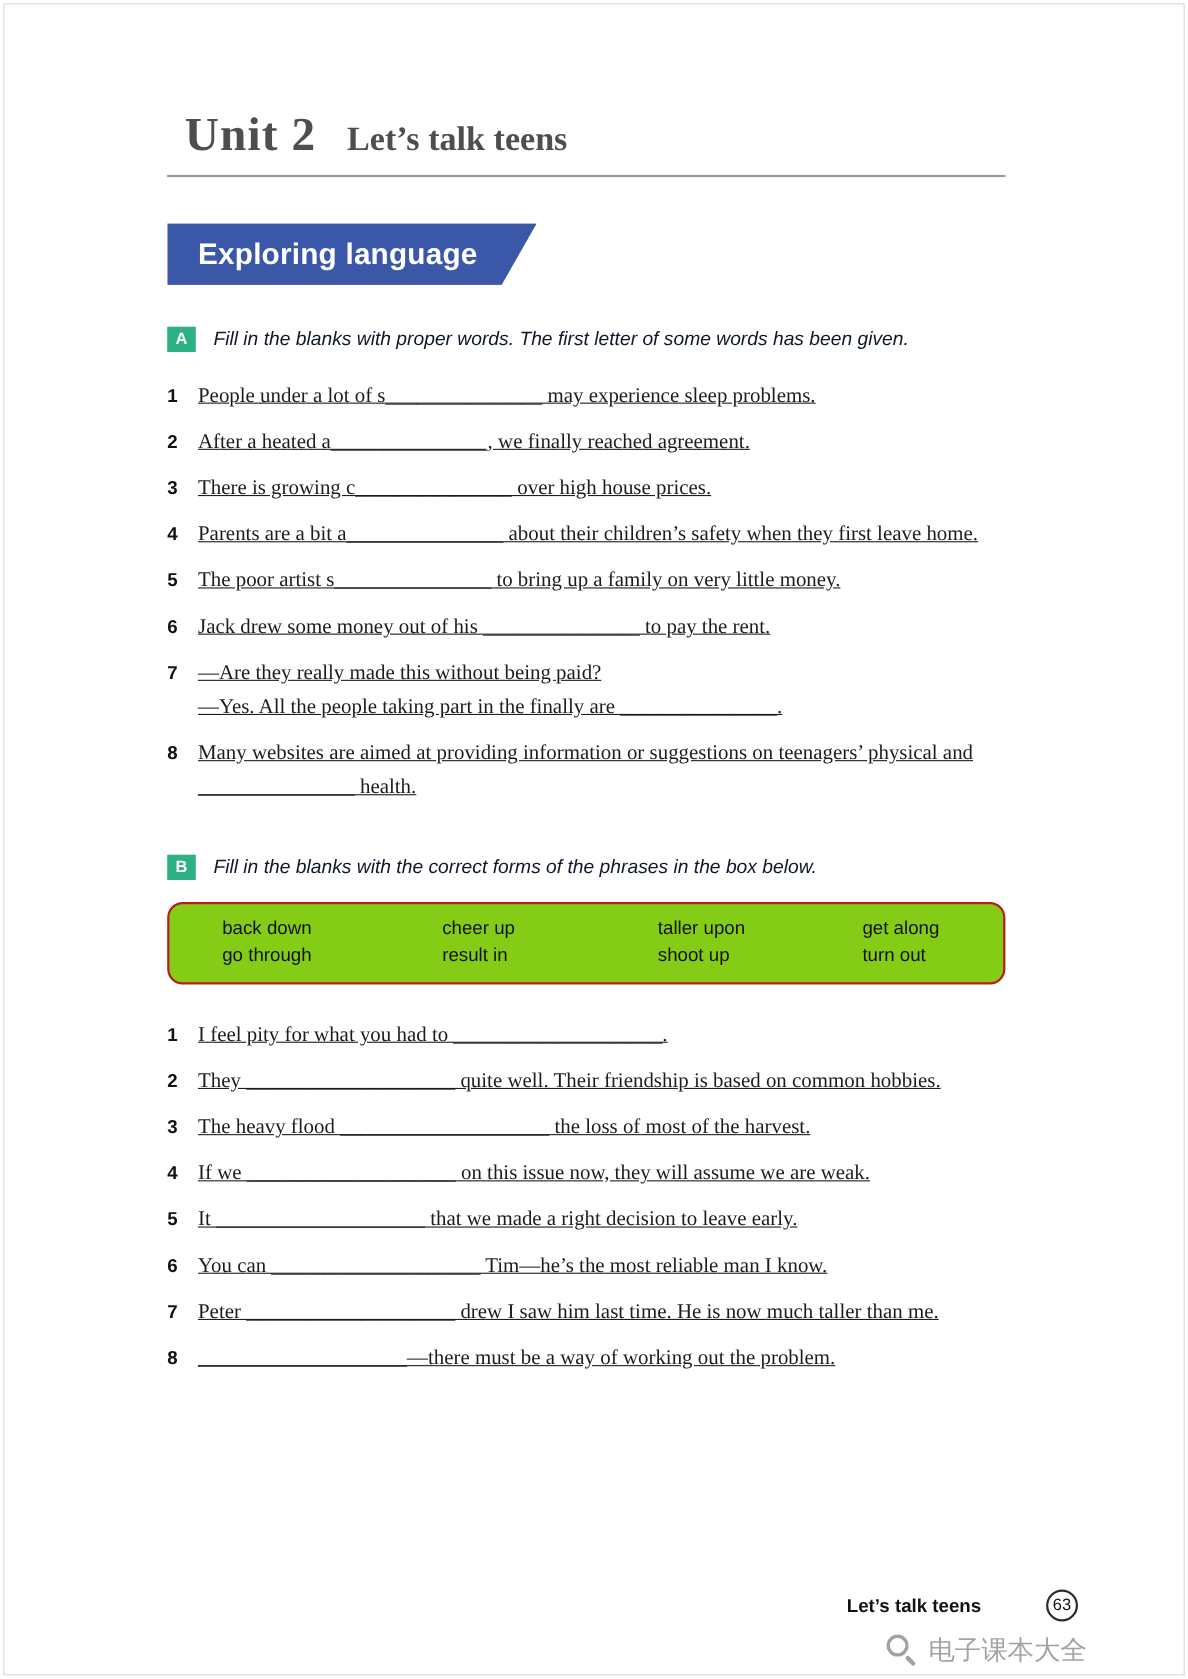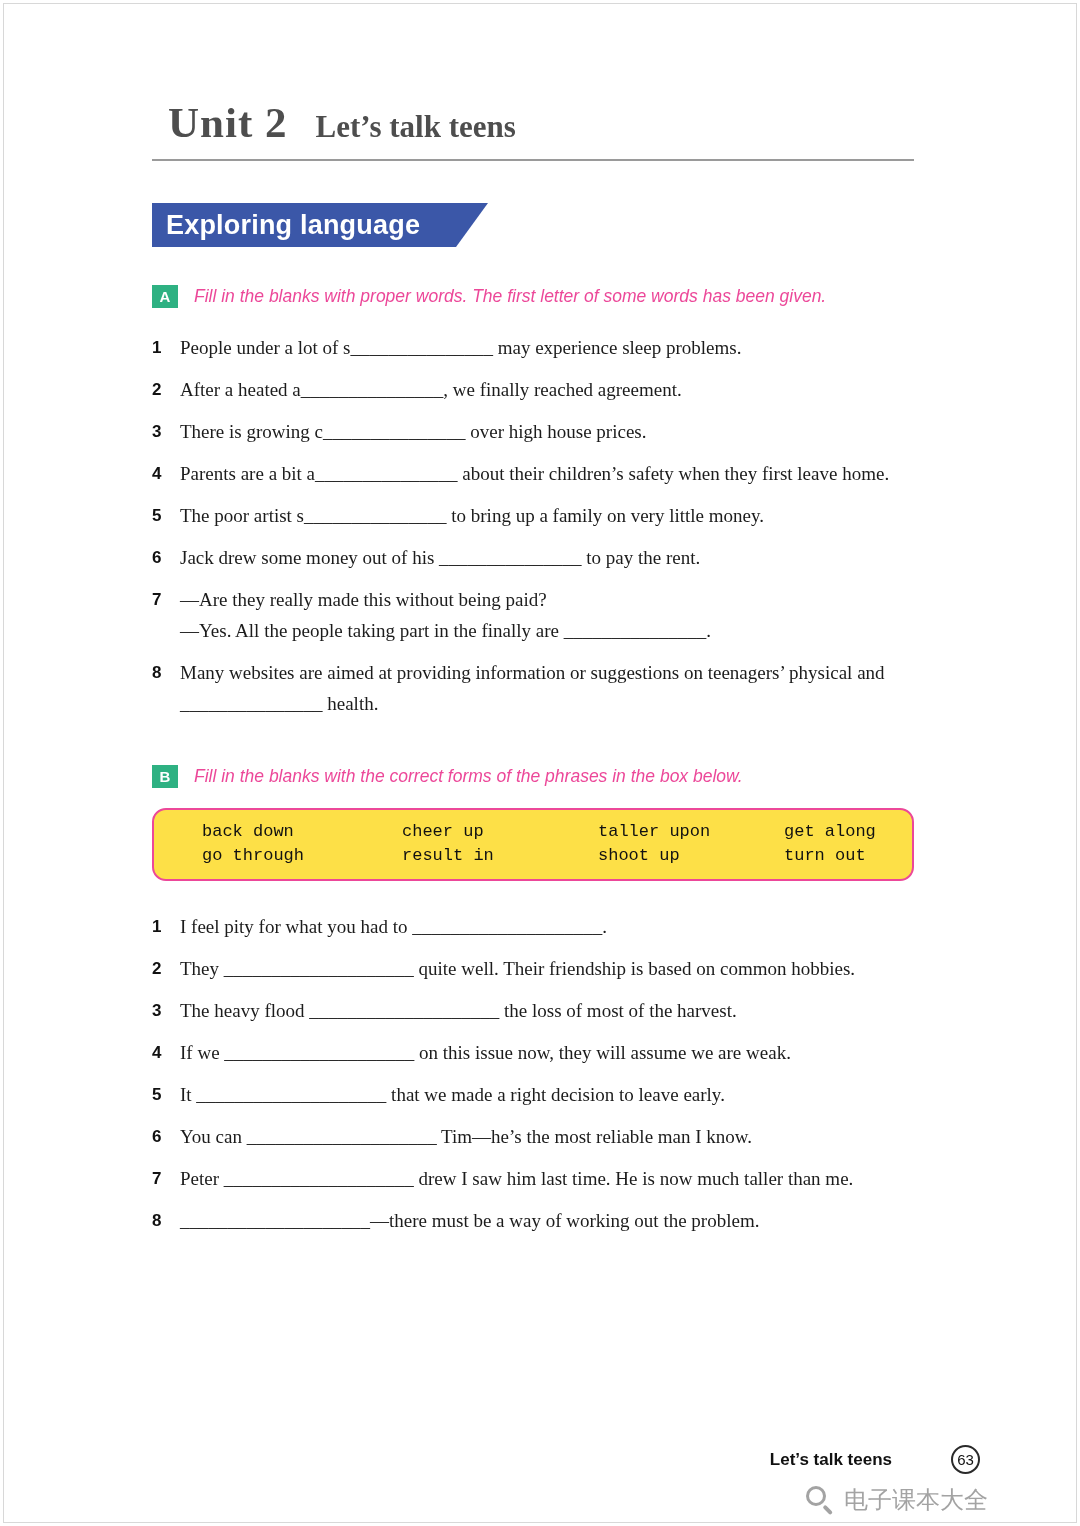--- a/index.html
+++ b/index.html
@@ -18,25 +18,25 @@
 
   
   .unit-head { display: flex; align-items: baseline; gap: 28px; color: #4e4e4e; padding-left: 16px; }
   .unit-label { font-size: 43px; font-weight: bold; letter-spacing: 1px; }
   .unit-title { font-size: 31px; font-weight: bold; }
   .head-rule { border: none; border-top: 2px solid #9a9a9a; margin-top: 12px; }
 
   
   .banner {
     margin-top: 42px;
-    width: 336px; height: 44px;
+    width: 336px; height: 56px;
     background: #3b57a8;
     clip-path: polygon(0 0, 100% 0, calc(100% - 32px) 100%, 0 100%);
     display: flex; align-items: center;
-    padding-left: 14px;
+    padding-left: 28px;
   }
   .banner-text {
     color: #ffffff;
     font-family: "Liberation Sans", sans-serif;
     font-weight: bold;
     font-size: 27px;
     letter-spacing: 0.2px;
   }
 
   
@@ -47,49 +47,49 @@
     color: #fff;
     font-family: "Liberation Sans", sans-serif;
     font-weight: bold; font-size: 15px;
     display: flex; align-items: center; justify-content: center;
     flex-shrink: 0;
   }
   .sec-instruction {
     font-family: "Liberation Sans", sans-serif;
     font-style: italic;
     font-size: 17.5px;
-    color: #ec4899;
+    color: #0f172a;
   }
 
   
   .items { margin-top: 24px; }
   .item { display: flex; margin-bottom: 11px; }
   .item-num {
     width: 28px; flex-shrink: 0;
     font-family: "Liberation Sans", sans-serif;
     font-weight: bold; font-size: 17px;
     line-height: 31px;
     color: #111;
   }
-  .item-text-wrap { flex: 1; }
+  .item-text-wrap { flex: 1; text-decoration: underline; }
   .item-text { font-size: 19px; line-height: 31px; color: #1c1c1c; }
 
   
   .phrase-box {
-    border: 2px solid #ec4899;
+    border: 2px solid #b91c1c;
     border-radius: 14px;
     margin: 20px 0 30px 0;
     padding: 12px 20px 14px 48px;
     display: grid;
     grid-template-columns: 200px 196px 186px 1fr;
     row-gap: 5px;
-    font-family: Liberation Mono, monospace;
+    font-family: Liberation Sans, sans-serif;
     font-size: 17px;
     color: #111;
-    background: #fde047;
+    background: #84cc16;
   }
 
   
   .footer {
     position: absolute; right: 100px; bottom: 52px;
     display: flex; align-items: center; gap: 13px;
     font-family: "Liberation Sans", sans-serif;
     font-size: 17px; font-weight: bold; color: #111;
   }
   .page-circle {

